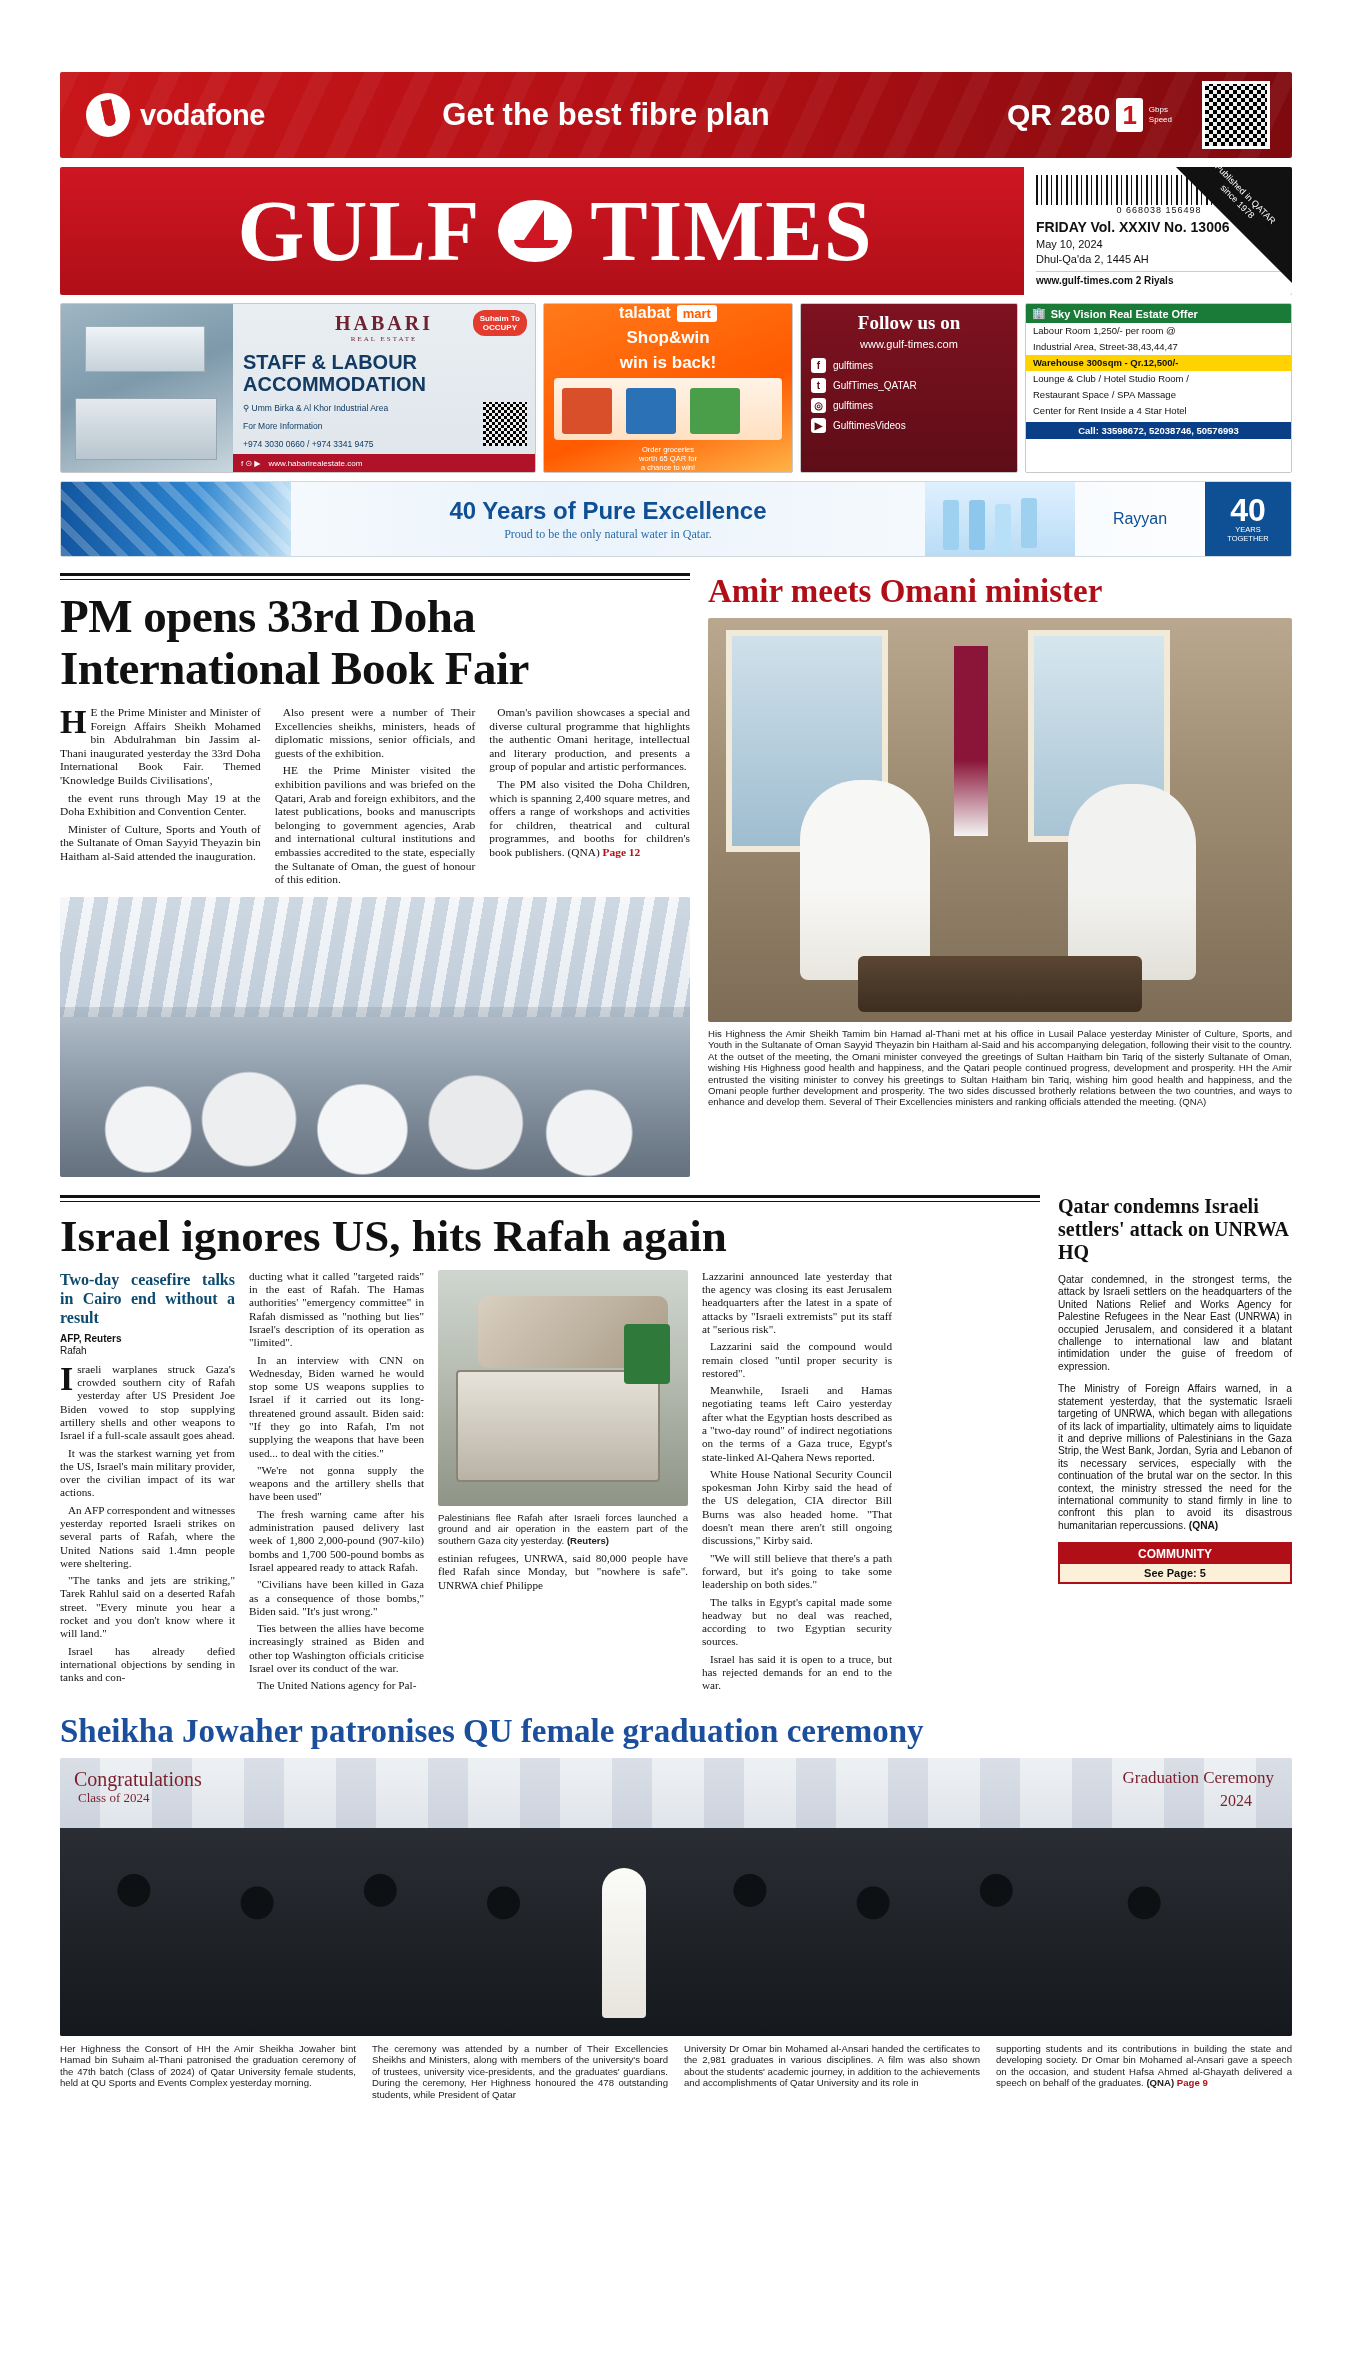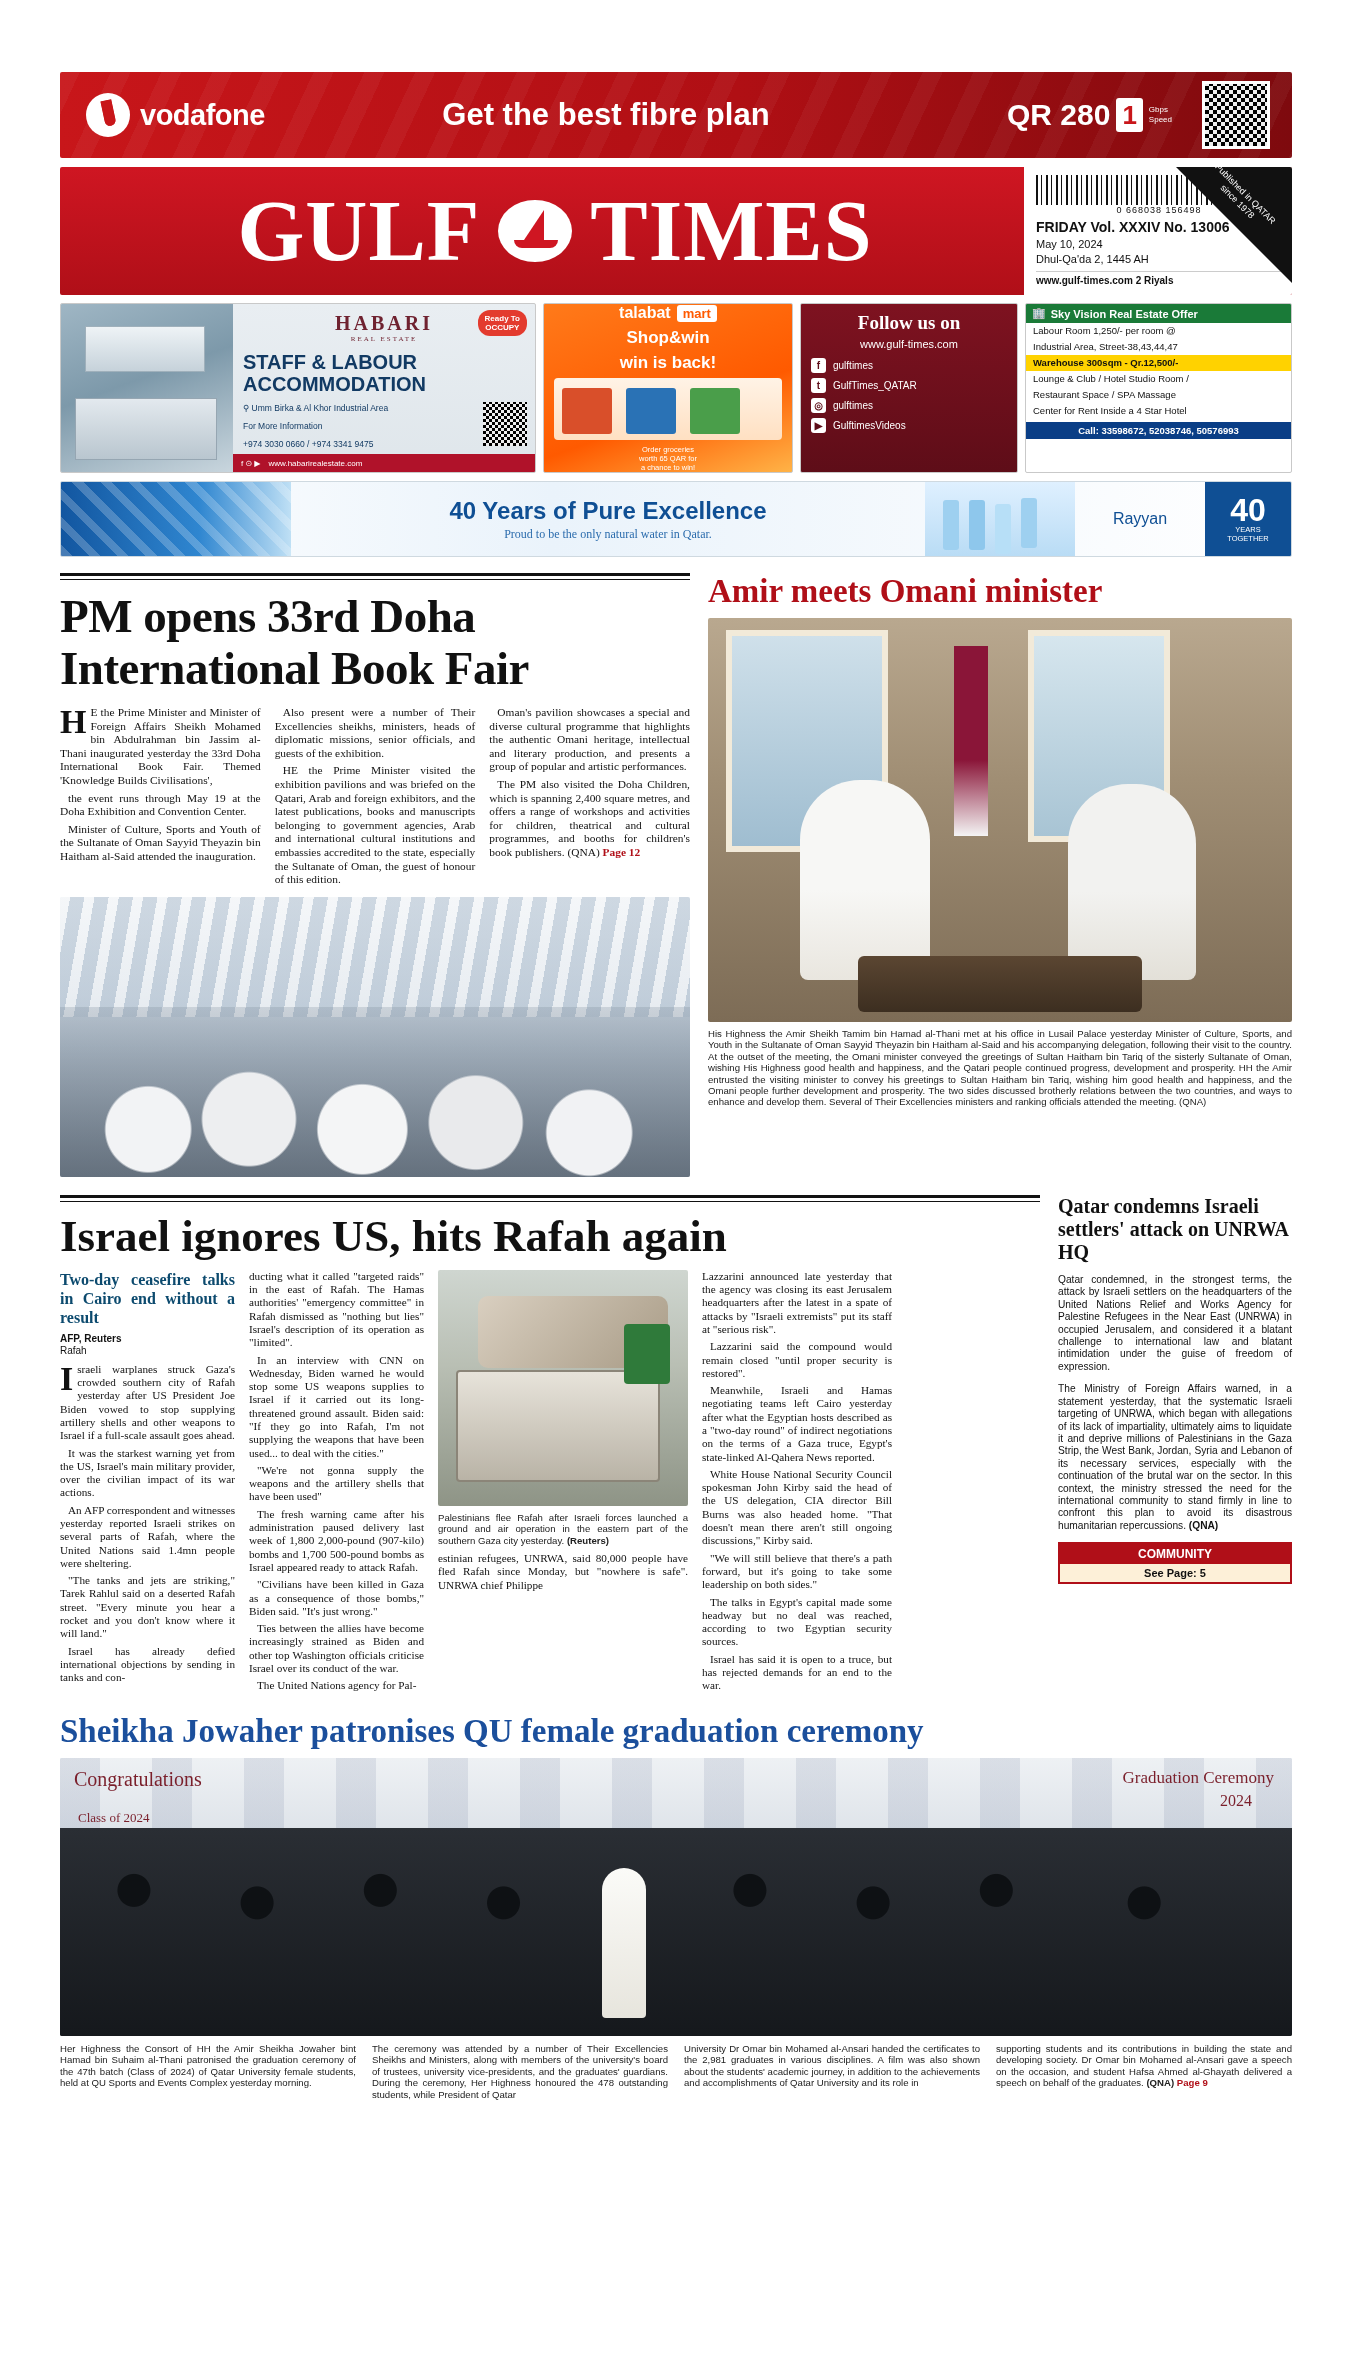--- a/index.html
+++ b/index.html
@@ -212,21 +212,21 @@
           <span>Published in QATAR since 1978</span>
         </div>
     </div>
 
     <div class="ads">
 
       <div class="ad ad1">
         <div class="photo"></div>
         <div class="body">
           <div class="occ">
-            <div>Ready To</div>
+            <div>Suhaim To</div>
             <div>OCCUPY</div>
           </div>
           <div class="hab">HABARI</div>
           <div class="habsub">REAL ESTATE</div>
           <div class="staff">
             <div>STAFF &amp; LABOUR</div>
             <div>ACCOMMODATION</div>
           </div>
           <div class="addr">⚲ <span>Umm Birka &amp; Al Khor Industrial Area</span></div>
           <div class="addr">For More Information</div>
@@ -402,21 +402,21 @@
       </div>
     </div>
 
     <div class="bottom">
       <h1 class="qu">Sheikha Jowaher patronises QU female graduation ceremony</h1>
       <div class="quphoto">
         <div class="banner"></div>
         <div class="crowd"></div>
         <div class="white"></div>
         <div style="position:absolute;left:14px;top:10px;font-family:'Liberation Serif',serif;font-size:20px;color:#7a1f2b;">Congratulations</div>
-        <div style="position:absolute;left:18px;top:52px;font-family:'Liberation Serif',serif;font-size:13px;color:#7a1f2b;">Class of 2024</div>
+        <div style="position:absolute;left:18px;top:32px;font-family:'Liberation Serif',serif;font-size:13px;color:#7a1f2b;">Class of 2024</div>
         <div style="position:absolute;right:18px;top:10px;font-family:'Liberation Serif',serif;font-size:17px;color:#7a1f2b;">Graduation Ceremony</div>
         <div style="position:absolute;right:40px;top:34px;font-family:'Liberation Serif',serif;font-size:16px;color:#7a1f2b;">2024</div>
       </div>
       <div class="bcap">
         <div>Her Highness the Consort of HH the Amir Sheikha Jowaher bint Hamad bin Suhaim al-Thani patronised the graduation ceremony of the 47th batch (Class of 2024) of Qatar University female students, held at QU Sports and Events Complex yesterday morning.</div>
         <div>The ceremony was attended by a number of Their Excellencies Sheikhs and Ministers, along with members of the university's board of trustees, university vice-presidents, and the graduates' guardians. During the ceremony, Her Highness honoured the 478 outstanding students, while President of Qatar</div>
         <div>University Dr Omar bin Mohamed al-Ansari handed the certificates to the 2,981 graduates in various disciplines. A film was also shown about the students' academic journey, in addition to the achievements and accomplishments of Qatar University and its role in</div>
         <div>
           <span>supporting students and its contributions in building the state and developing society. Dr Omar bin Mohamed al-Ansari gave a speech on the occasion, and student Hafsa Ahmed al-Ghayath delivered a speech on behalf of the graduates.</span>
           <b>(QNA)</b>

